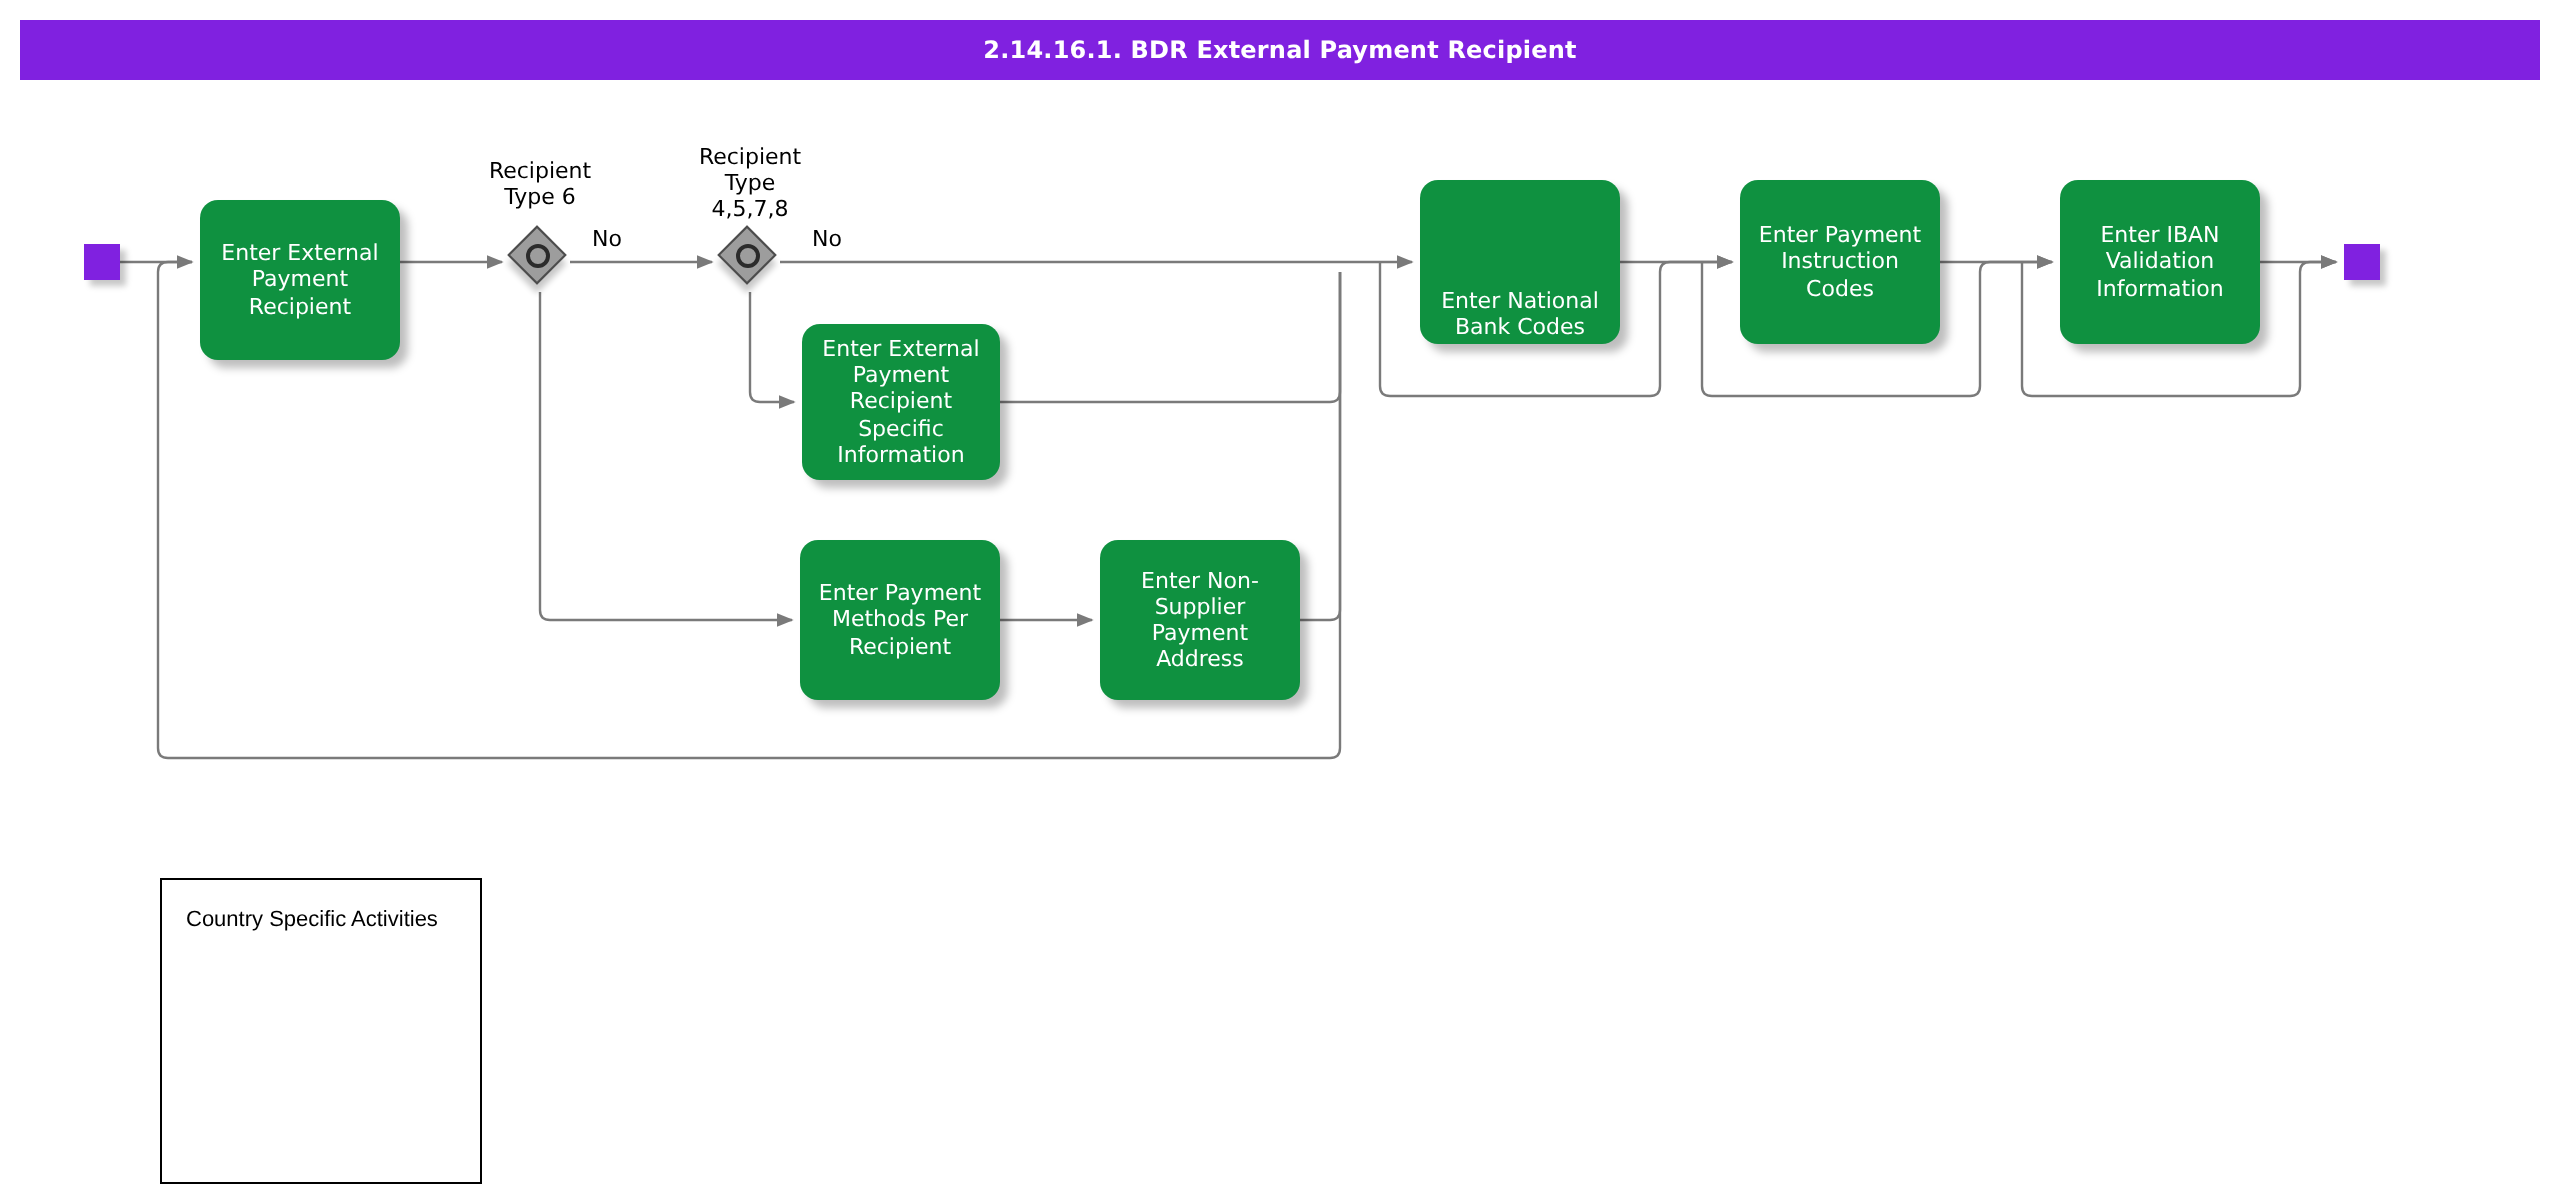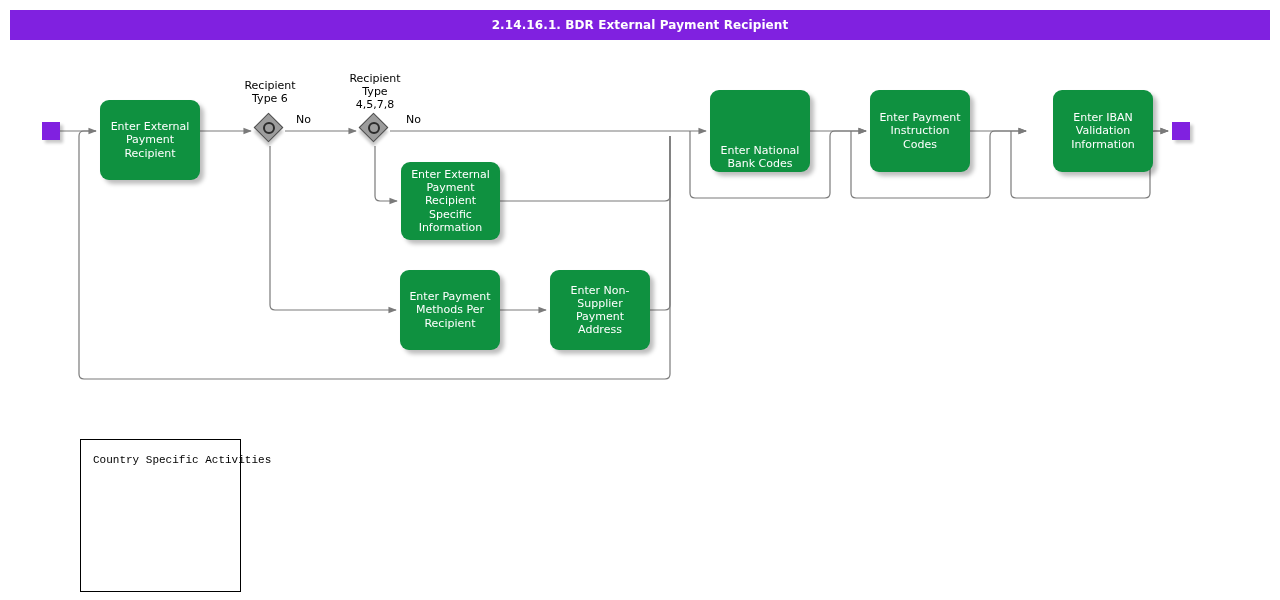--- a/index.html
+++ b/index.html
@@ -136,21 +136,21 @@
     background: #ffffff;
     border: 1px solid #000000;
     box-sizing: border-box;
   }
   .legend-title {
     position: absolute;
     left: 12px;
     top: 14px;
     font-size: 11px;
     color: #000000;
-    font-family: Liberation Mono, monospace;
+    font-family: Liberation Sans, sans-serif;
     white-space: nowrap;
   }
 </style>
 </head>
 <body>
 
 <div id="canvas">
 
   <div class="title-bar">
     <span class="title-text">2.14.16.1. BDR External Payment Recipient</span>
@@ -248,21 +248,21 @@
     <span class="task-label">Enter National
 Bank Codes</span>
   </div>
 
   <div class="task" style="left:870px; top:90px; width:100px; height:82px;">
     <span class="task-label">Enter Payment
 Instruction
 Codes</span>
   </div>
 
-  <div class="task" style="left:1030px; top:90px; width:100px; height:82px;margin-left:23px;">
+  <div class="task" style="left:1030px; top:90px; width:100px; height:82px;">
     <span class="task-label">Enter IBAN
 Validation
 Information</span>
   </div>
 
   <div class="legend-box">
     <div class="legend-title">Country Specific Activities</div>
   </div>
 
 </div>

